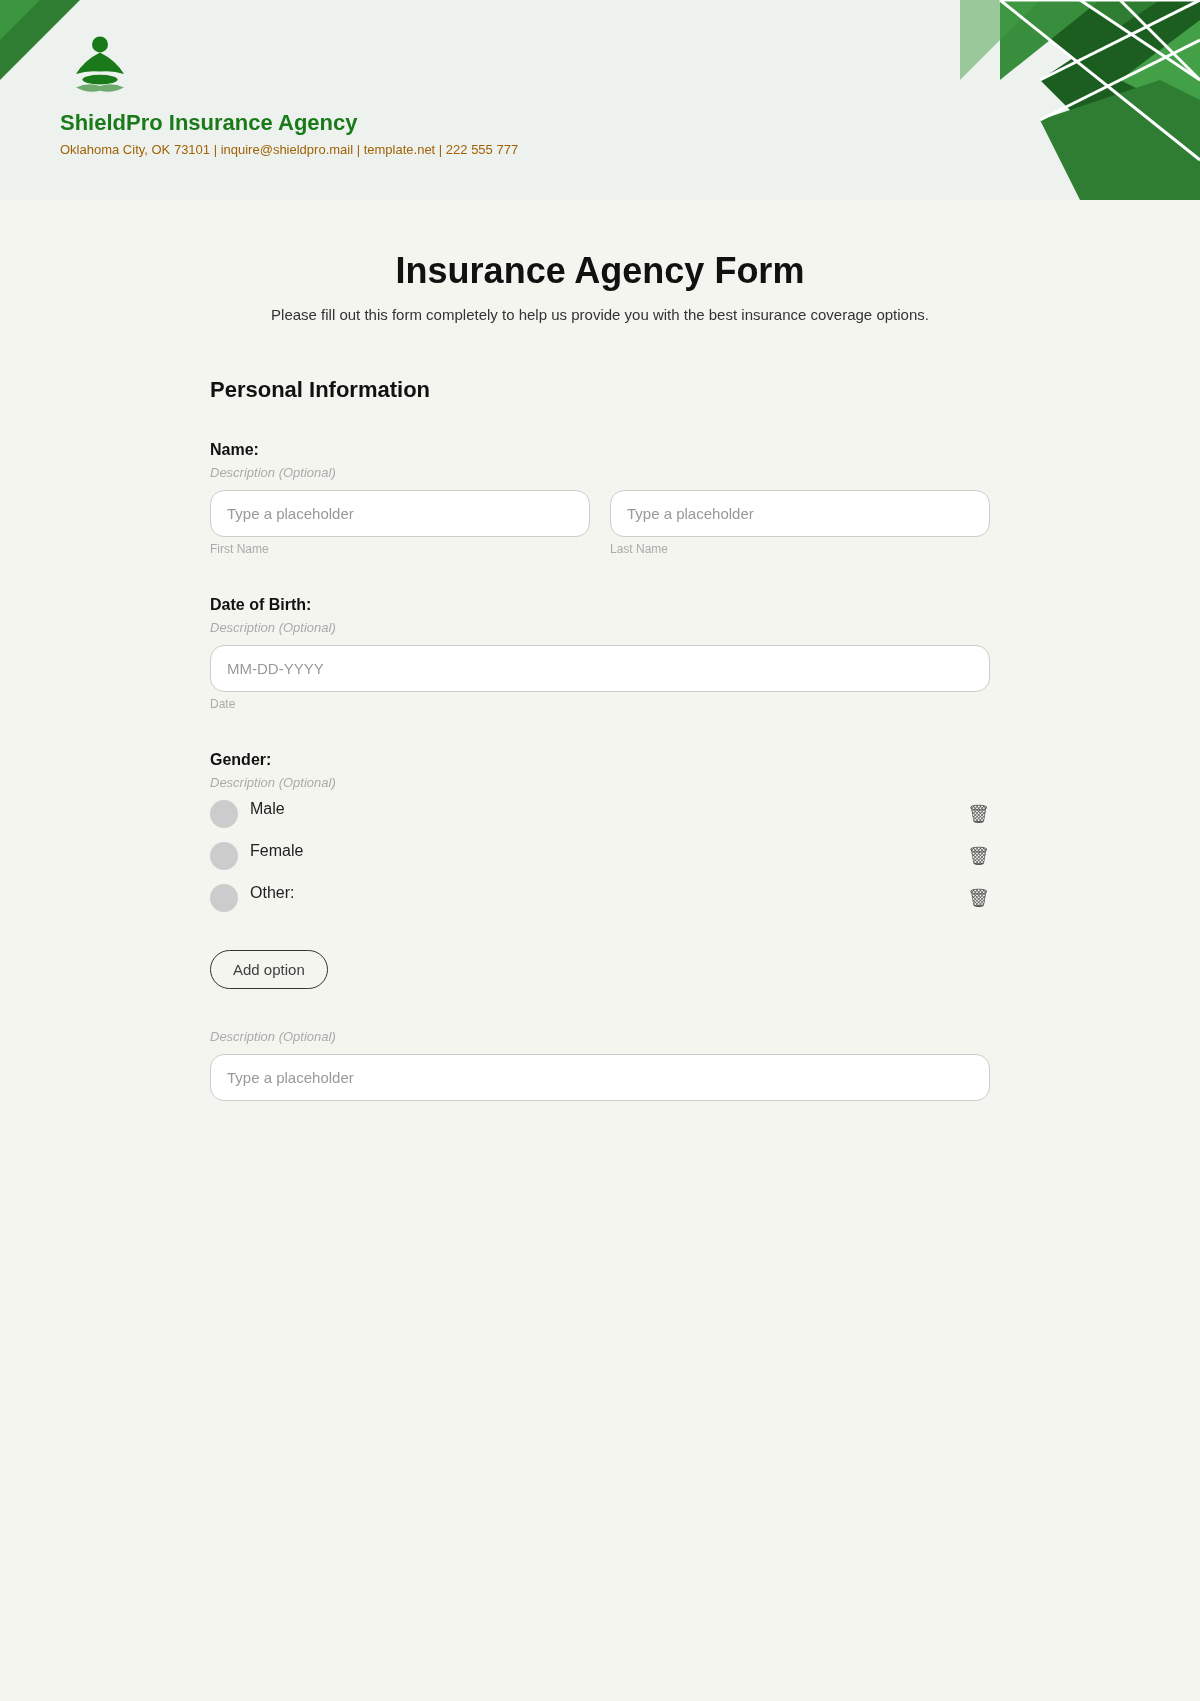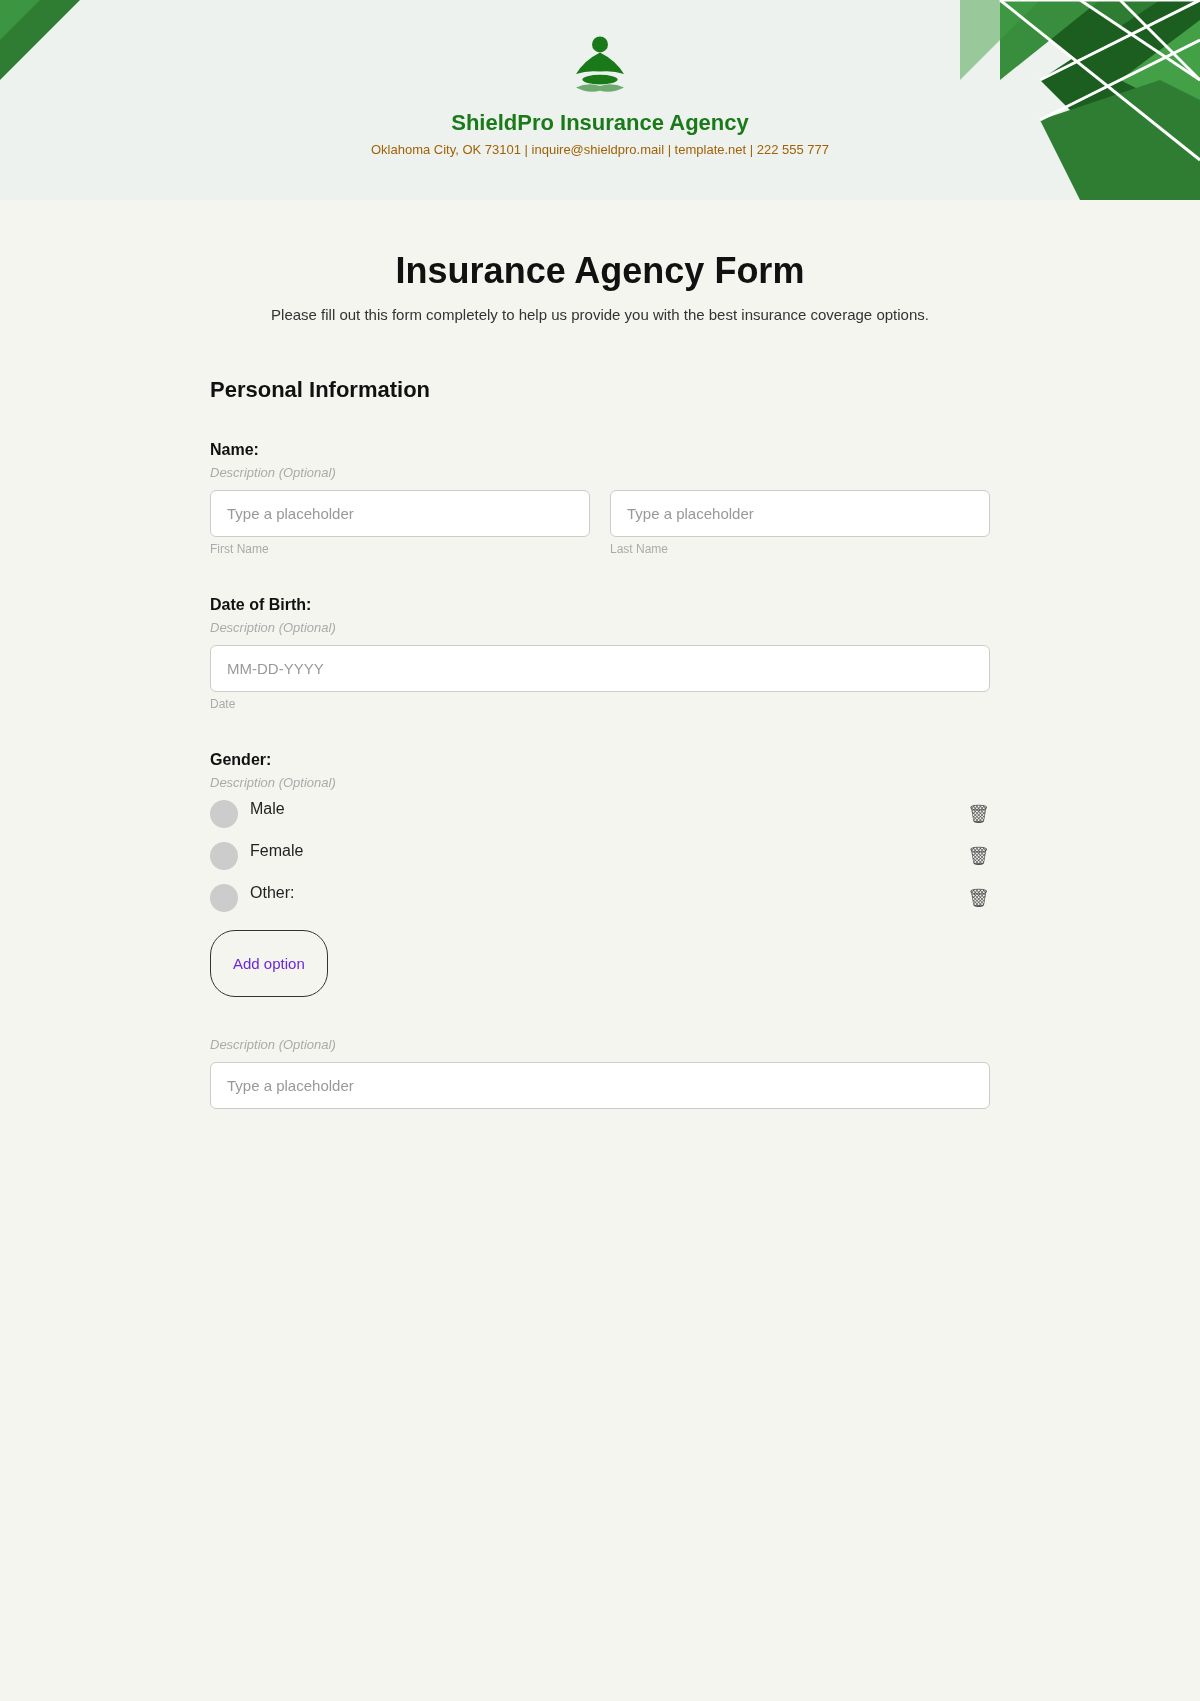--- a/index.html
+++ b/index.html
@@ -18,21 +18,21 @@
       position: relative;
       background-color: #eef2ee;
       padding: 30px 60px 30px 60px;
       overflow: hidden;
       min-height: 200px;
     }
 
     .header-logo-area {
       display: flex;
       flex-direction: column;
-      align-items: center;
+      align-items: flex-start;
       position: relative;
       z-index: 2;
     }
 
     .company-name {
       font-size: 22px;
       font-weight: bold;
       color: #1a7a1a;
     }
 
@@ -117,21 +117,21 @@
     }
 
     .input-wrapper {
       flex: 1;
       display: flex;
       flex-direction: column;
     }
 
     .text-input {
       border: 1px solid #ccc;
-      border-radius: 6px;
+      border-radius: 14px;
       padding: 14px 16px;
       font-size: 15px;
       color: #15803d;
       background: #fff;
       outline: none;
       width: 100%;
     }
 
     .text-input::placeholder {
       color: #999;
@@ -174,26 +174,26 @@
       color: #555;
       font-size: 18px;
       cursor: pointer;
     }
 
     .add-option-btn {
       display: inline-flex;
       align-items: center;
       border: 1.5px solid #333;
       border-radius: 25px;
-      padding: 24px 22px;
+      padding: 10px 22px;
       font-size: 15px;
-      color: #6d28d9;
+      color: #404040;
       background: transparent;
       cursor: pointer;
-      margin-top: 4px;
+      margin-top: 24px;
     }
 
     
     .logo-svg {
       width: 80px;
       height: 80px;
     }
   </style>
 </head>
 <body>

